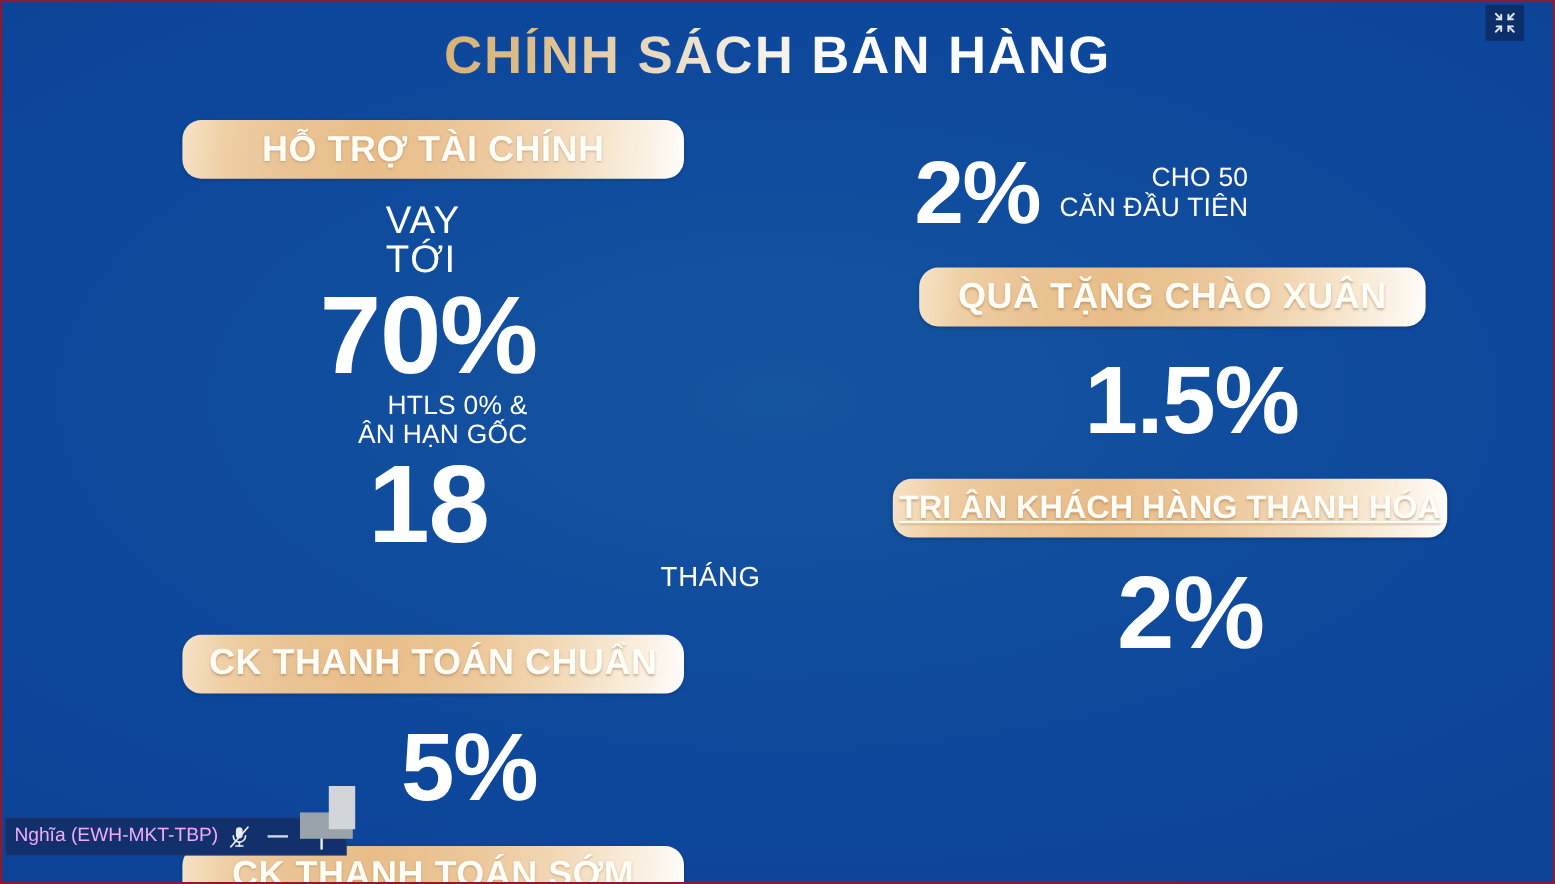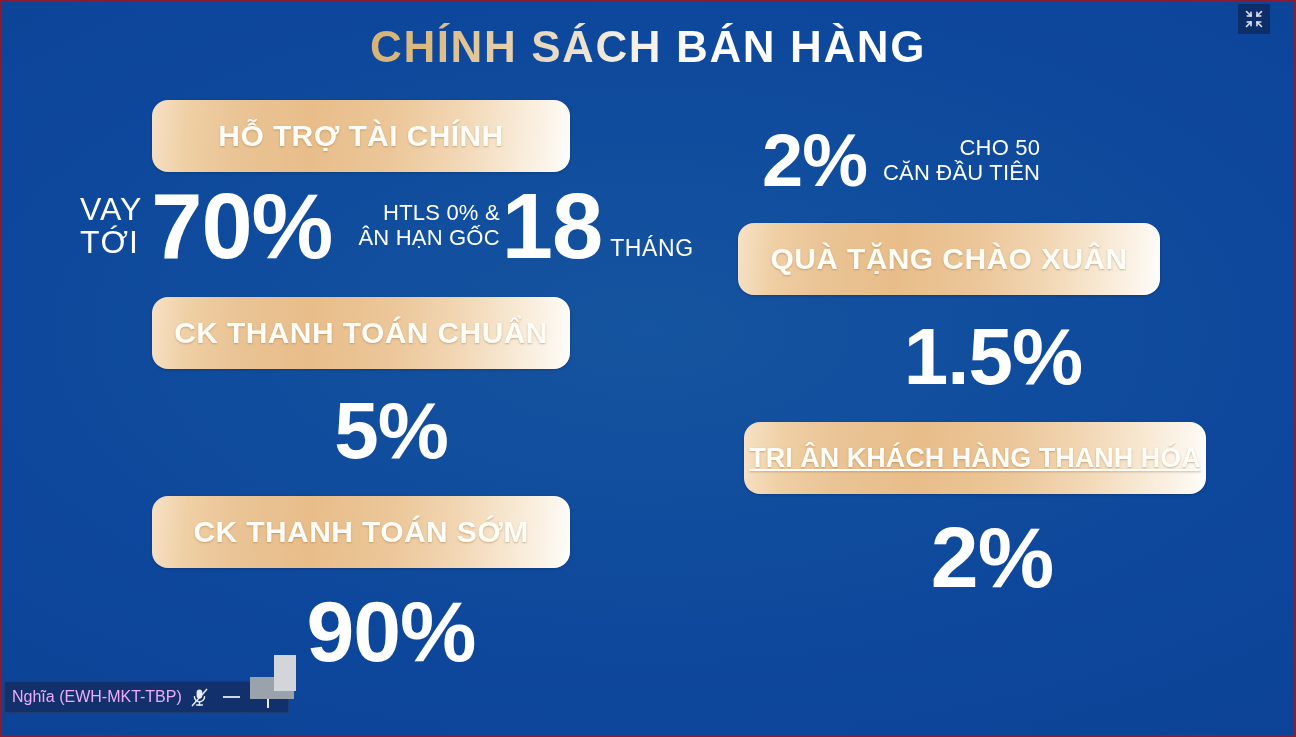--- a/index.html
+++ b/index.html
@@ -71,21 +71,21 @@
     width: 560px;
   }
   .col-left  { left: 72px; }
   .col-right { left: 660px; }
 
   .group { position: relative; }
 
   
   .pill {
     position: relative;
-    height: 72px;
+    height: 49px;
     border-radius: 16px;
     display: flex;
     align-items: center;
     justify-content: center;
     box-sizing: border-box;
     background-image: linear-gradient(95deg,
         #f6e2c6 0%,
         #efcfa4 9%,
         #eac496 20%,
         #e8bd89 38%,
@@ -104,21 +104,21 @@
     white-space: nowrap;
     text-shadow: 0 1px 2px rgba(150,105,55,0.45);
     text-transform: uppercase;
   }
   .pill.tight span { font-size: 27px; letter-spacing: 0px; text-decoration: underline; }
 
   
   .pill.w-hotro   { width: 418px; margin-left: 78px; }
   .pill.w-early   { width: 420px; margin-left: 104px; }
   .pill.w-ckchuan { width: 418px; margin-left: 78px; }
-  .pill.w-qua     { width: 422px; margin-left: 76px; }
+  .pill.w-qua     { width: 422px; margin-left: 104px; }
   .pill.w-cksom   { width: 418px; margin-left: 78px; justify-content: center; }
   .pill.w-trian   { width: 462px; margin-left:  82px; }
 
   
   .value-row {
     display: flex;
     align-items: center;
     color: #ffffff;
   }
 
@@ -159,21 +159,21 @@
   .centered-num {
     text-align: center;
     font-size: 80px;
     font-weight: bold;
     line-height: 1;
     color: #ffffff;
     letter-spacing: -1px;
   }
 
   
-  #row-vay   { margin-top: 8px; padding-left: 6px; }
+  #row-vay   { margin-top: 18px; padding-left: 6px; flex-direction: column; }
   #row-vay .prefix-stack { margin-right: 9px; }
   #row-vay .bignum       { font-size: 92px; }
   #row-vay .note-stack   { margin-left: 26px; margin-right: 2px; }
   #row-vay .unit         { margin-left: 8px; align-self: flex-end; margin-bottom: 10px; }
 
   #row-early { margin-top: 24px; padding-left: 100px; }
   #row-early .bignum     { font-size: 74px; }
   #row-early .note-stack { margin-left: 16px; }
 
   #num-ckchuan { margin-top: 22px; padding-left: 74px; }

